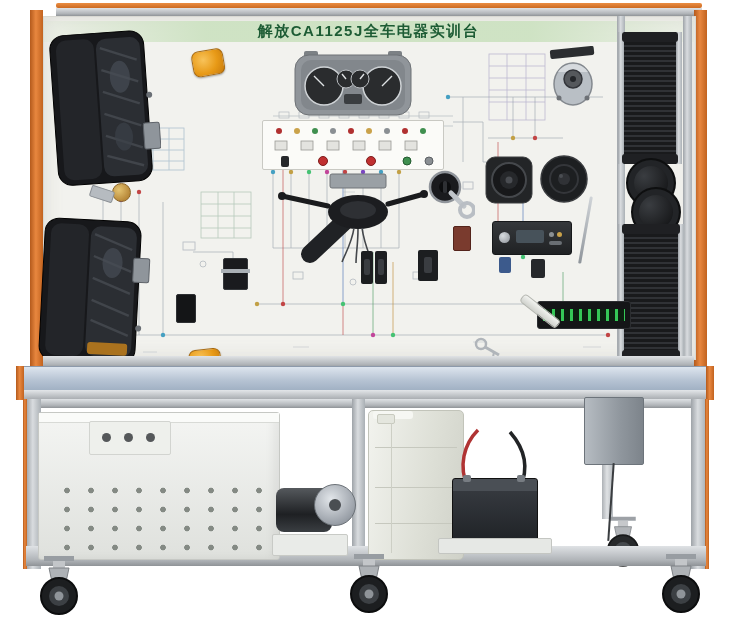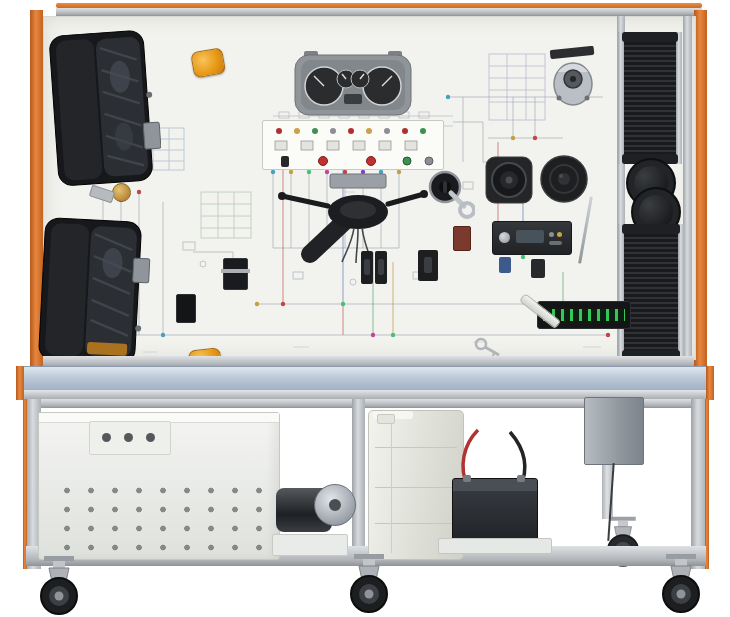--- a/index.html
+++ b/index.html
@@ -23,20 +23,24 @@
 
 <div class="scene">
 
   <div class="a orange-h" style="left:56px;top:3px;width:646px;height:5px;border-radius:2px;"></div>
   <div class="a alu-h" style="left:56px;top:8px;width:646px;height:8px;"></div>
   <div class="a orange-v" style="left:30px;top:10px;width:13px;height:360px;"></div>
   <div class="a orange-v" style="left:694px;top:10px;width:13px;height:360px;"></div>
 
   <div class="a panel" style="left:43px;top:16px;width:651px;height:342px;"></div>
 
+  <div class="a title-band" style="left:43px;top:21px;width:651px;height:21px;
+       background:linear-gradient(90deg,rgba(205,226,194,.15),rgba(205,226,194,.95) 25%,rgba(205,226,194,.95) 75%,rgba(205,226,194,.15));">
+    <span class="board-title">解放CA1125J全车电器实训台</span>
+  </div>
 
   <div class="a" style="left:43px;top:42px;width:651px;height:316px;">
     <svg width="651" height="316" viewBox="0 0 651 316">
       <g fill="none" stroke="#9fb6c9" stroke-width="0.8" opacity="0.8">
         <rect x="95" y="86" width="46" height="42"></rect>
         <path d="M95 97 H141 M95 108 H141 M95 119 H141 M110 86 V128 M126 86 V128"></path>
       </g>
       <g fill="none" stroke="#a7bfae" stroke-width="0.8" opacity="0.8">
         <rect x="158" y="150" width="50" height="46"></rect>
         <path d="M158 162 H208 M158 174 H208 M158 186 H208 M175 150 V196 M191 150 V196"></path>

